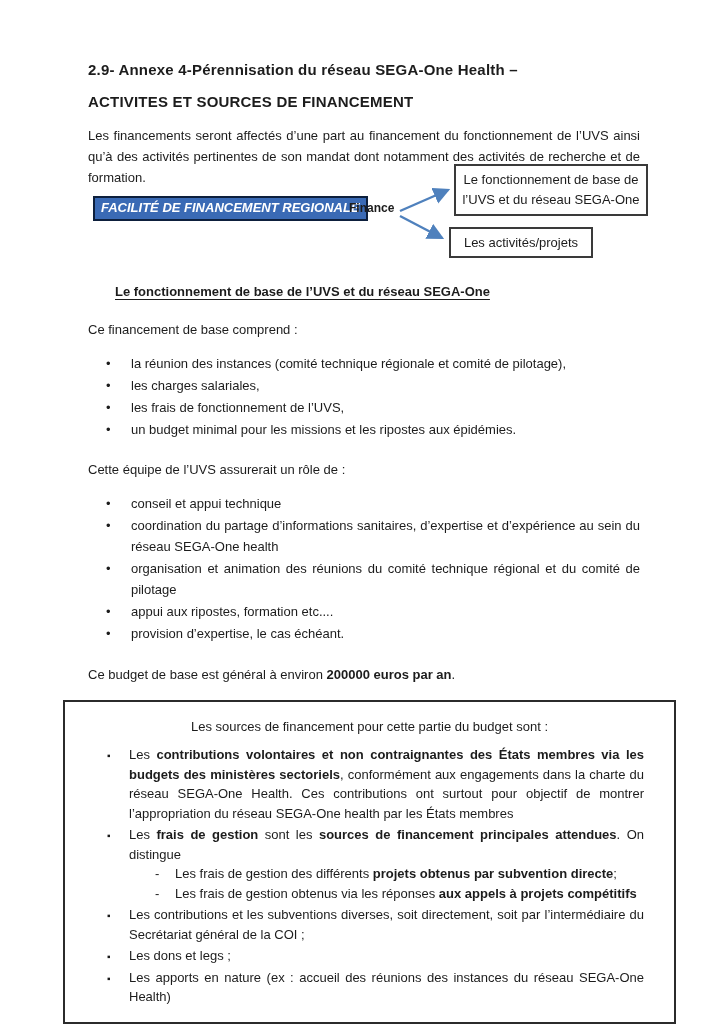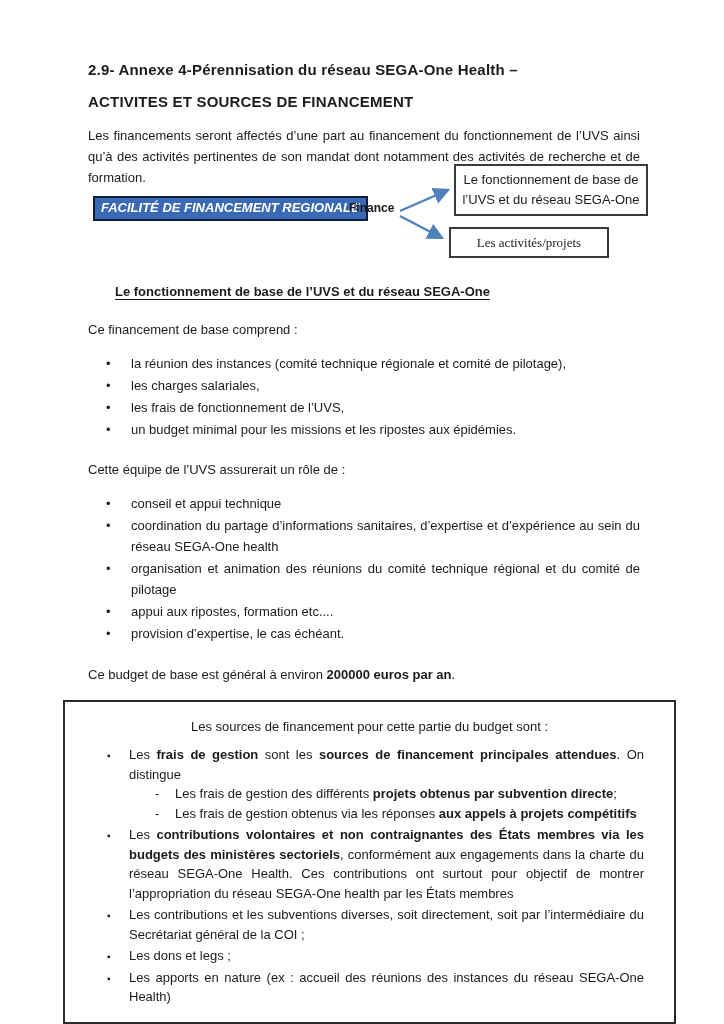--- a/index.html
+++ b/index.html
@@ -58,21 +58,21 @@
   .arrow-line{ stroke:var(--accent); stroke-width:2.4; }
   .arrow-head{ fill:var(--accent); }
   .dgm-box{
     position:absolute;
     background:#ffffff;
     border:2px solid #3a3a3a;
     text-align:center;
     line-height:20px;
   }
   .dgm-box.top{ left:454px; top:2px; width:194px; padding:4px 2px; }
-  .dgm-box.bottom{ left:449px; top:65px; width:160px; padding:4px 2px; line-height:19px;font-family:Liberation Serif, serif; }
+  .dgm-box.bottom{ left:449px; top:65px; width:144px; padding:4px 2px; line-height:19px; }
 
   
   .section-heading{
     margin:26px 0 0 27px;
     font-weight:bold;
     text-decoration:underline;
     text-underline-offset:3px;
     line-height:16px;
   }
   .para{ margin:20px 0 0 0; line-height:20px; }
@@ -188,26 +188,26 @@
       <li>appui aux ripostes, formation etc....</li>
       <li>provision d’expertise, le cas échéant.</li>
     </ul>
 
     <p class="budget-line"><span>Ce budget de base est général à environ </span><strong>200000 euros par an</strong><span>.</span></p>
   </div>
 
   <div class="sources-box">
     <p class="box-intro">Les sources de financement pour cette partie du budget sont :</p>
     <ul class="squarelist">
+      <li><span>Les </span><strong>contributions volontaires et non contraignantes des États membres via les budgets des ministères sectoriels</strong><span>, conformément aux engagements dans la charte du réseau SEGA-One Health. Ces contributions ont surtout pour objectif de montrer l’appropriation du réseau SEGA-One health par les États membres</span></li>
       <li><span>Les </span><strong>frais de gestion</strong><span> sont les </span><strong>sources de financement principales attendues</strong><span>. On distingue</span>
         <ul class="dashlist">
           <li><span>Les frais de gestion des différents </span><strong>projets obtenus par subvention directe</strong><span>;</span></li>
           <li><span>Les frais de gestion obtenus via les réponses </span><strong>aux appels à projets compétitifs</strong></li>
         </ul>
       </li>
-      <li><span>Les </span><strong>contributions volontaires et non contraignantes des États membres via les budgets des ministères sectoriels</strong><span>, conformément aux engagements dans la charte du réseau SEGA-One Health. Ces contributions ont surtout pour objectif de montrer l’appropriation du réseau SEGA-One health par les États membres</span></li>
       <li>Les contributions et les subventions diverses, soit directement, soit par l’intermédiaire du Secrétariat général de la COI ;</li>
       <li>Les dons et legs ;</li>
       <li>Les apports en nature (ex : accueil des réunions des instances du réseau SEGA-One Health)</li>
     </ul>
   </div>
 
 </div>
 
 </body></html>

